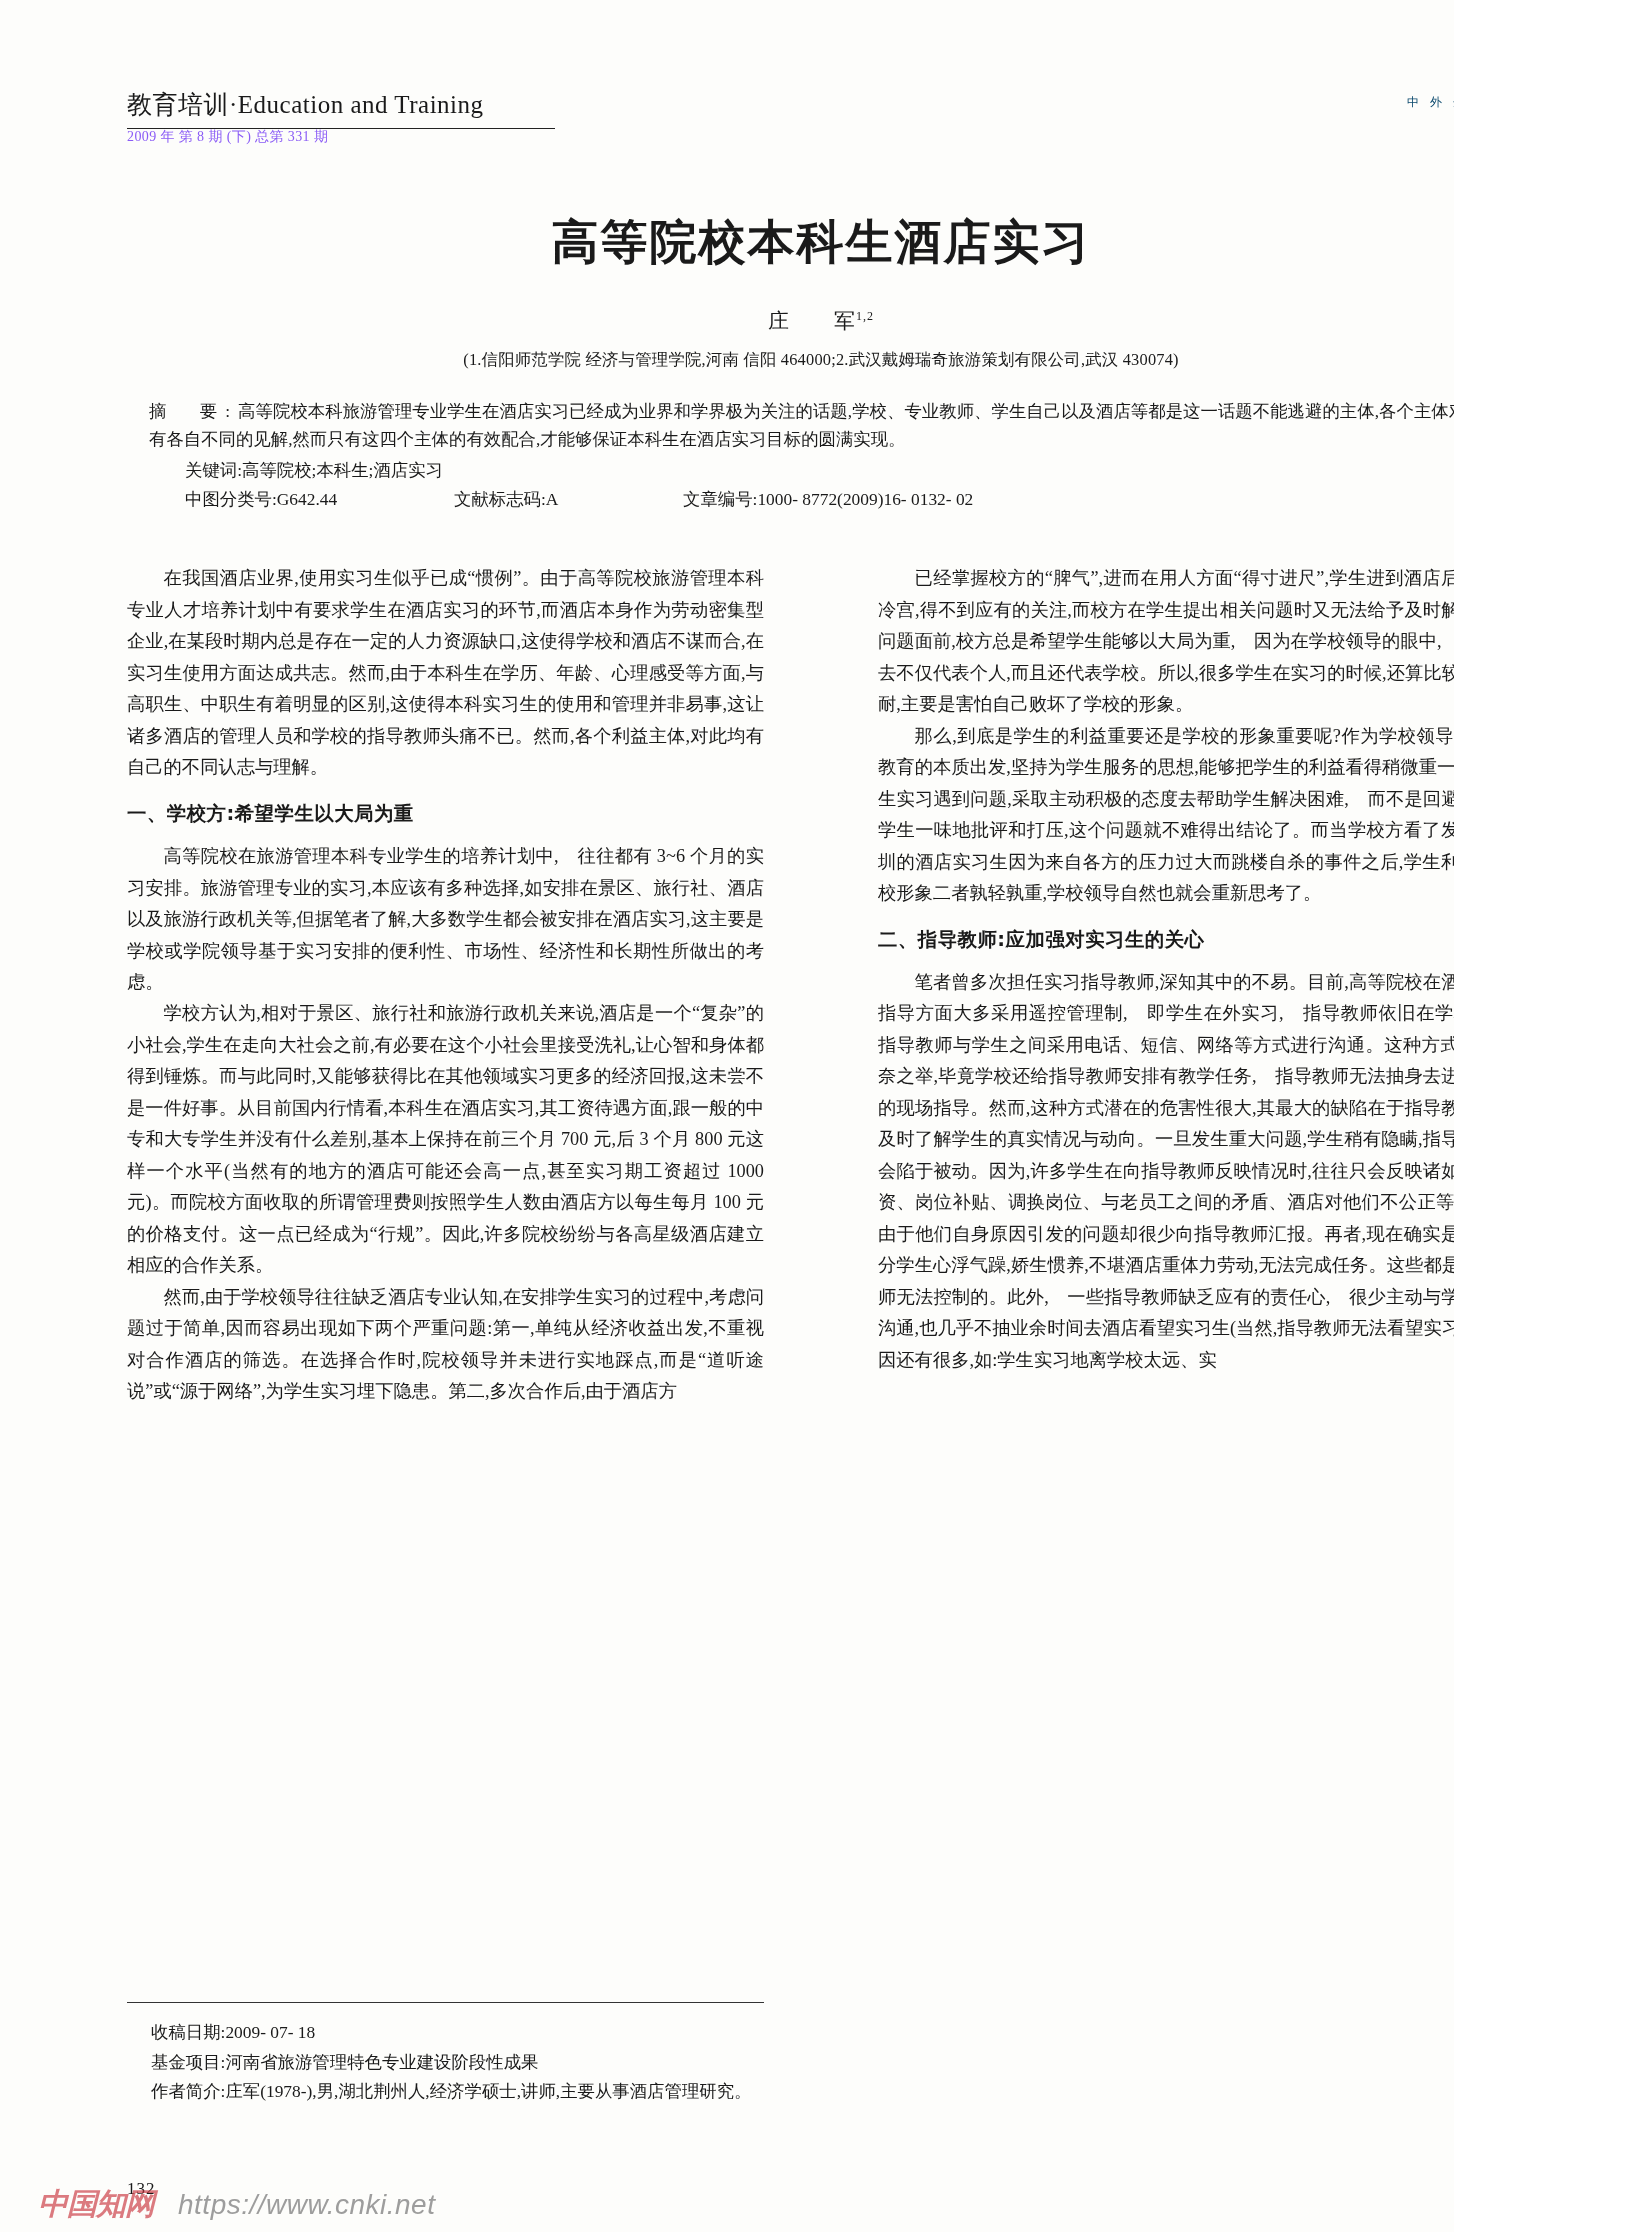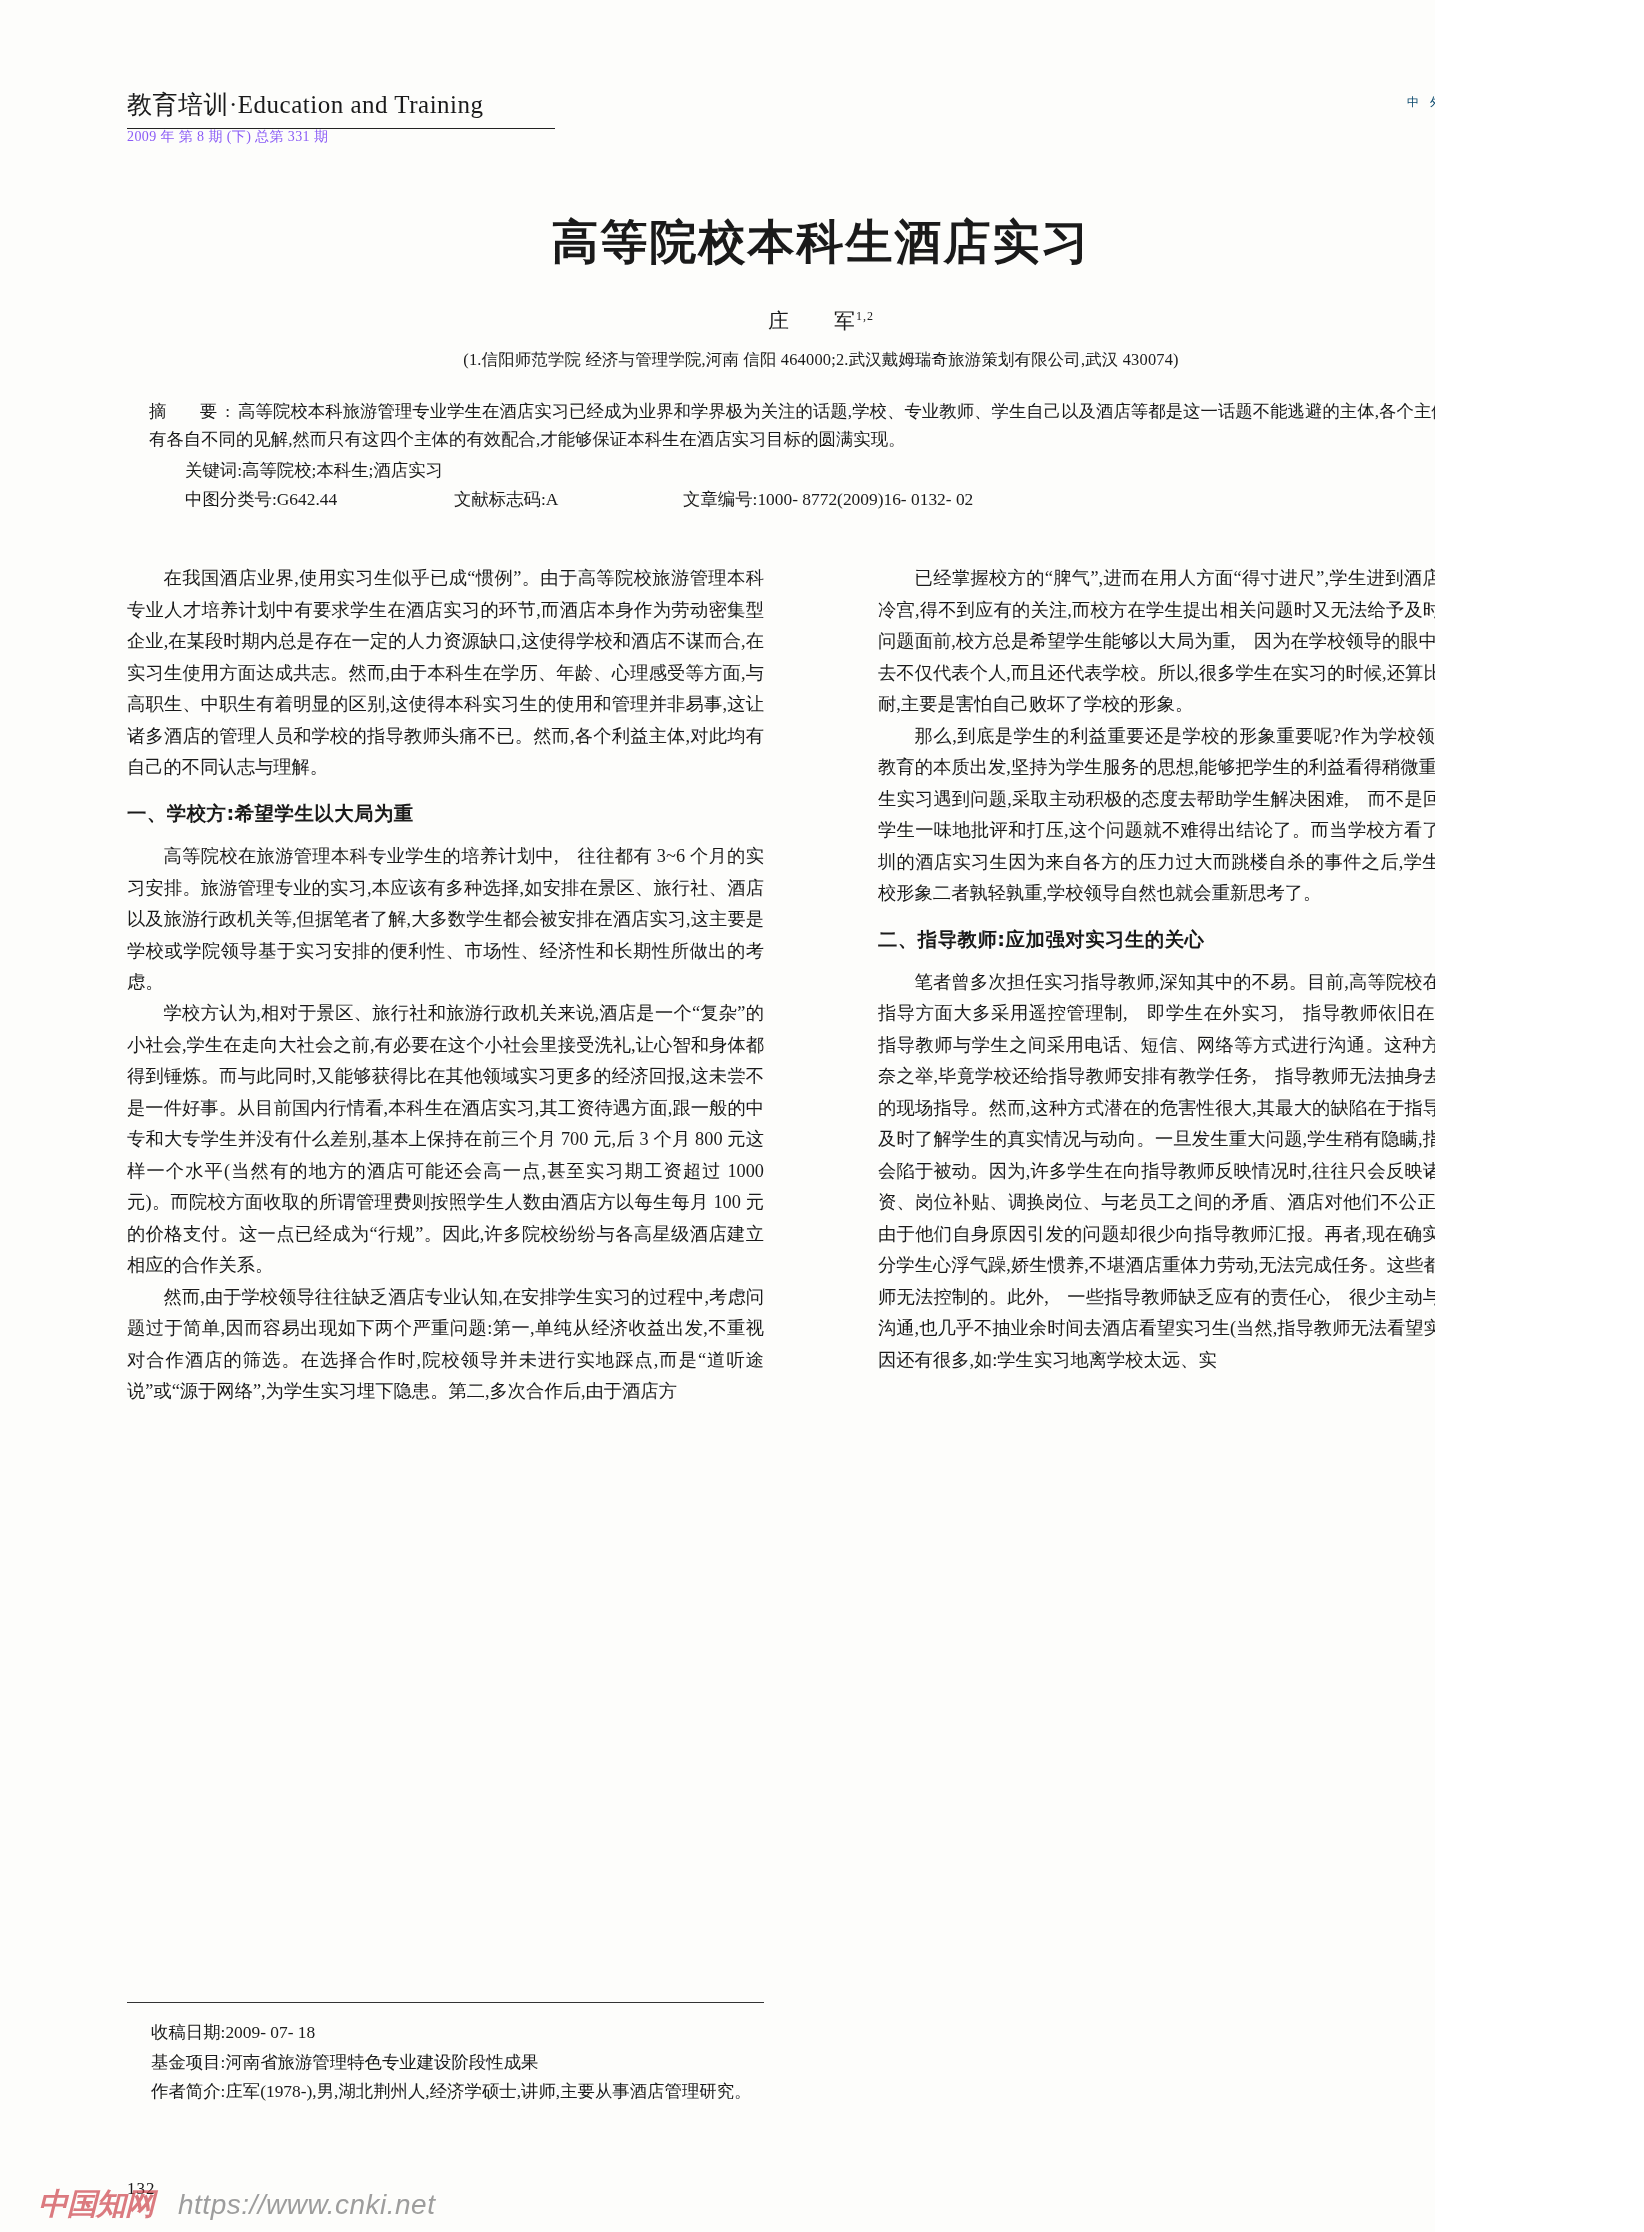--- a/index.html
+++ b/index.html
@@ -8,20 +8,21 @@
     background: #ffffff;
   }
   .page {
     position: relative;
     width: 1435px;
     height: 2233px;
     background: #fdfdfb;
     font-family: "Liberation Serif", "DejaVu Serif", serif;
     color: #1a1a1a;
     overflow: hidden;
+    padding-left: 19px;
   }
   .content {
     position: absolute;
     left: 127px;
     top: 88px;
     width: 1388px;
   }
   
   .hdr {
     position: relative;

